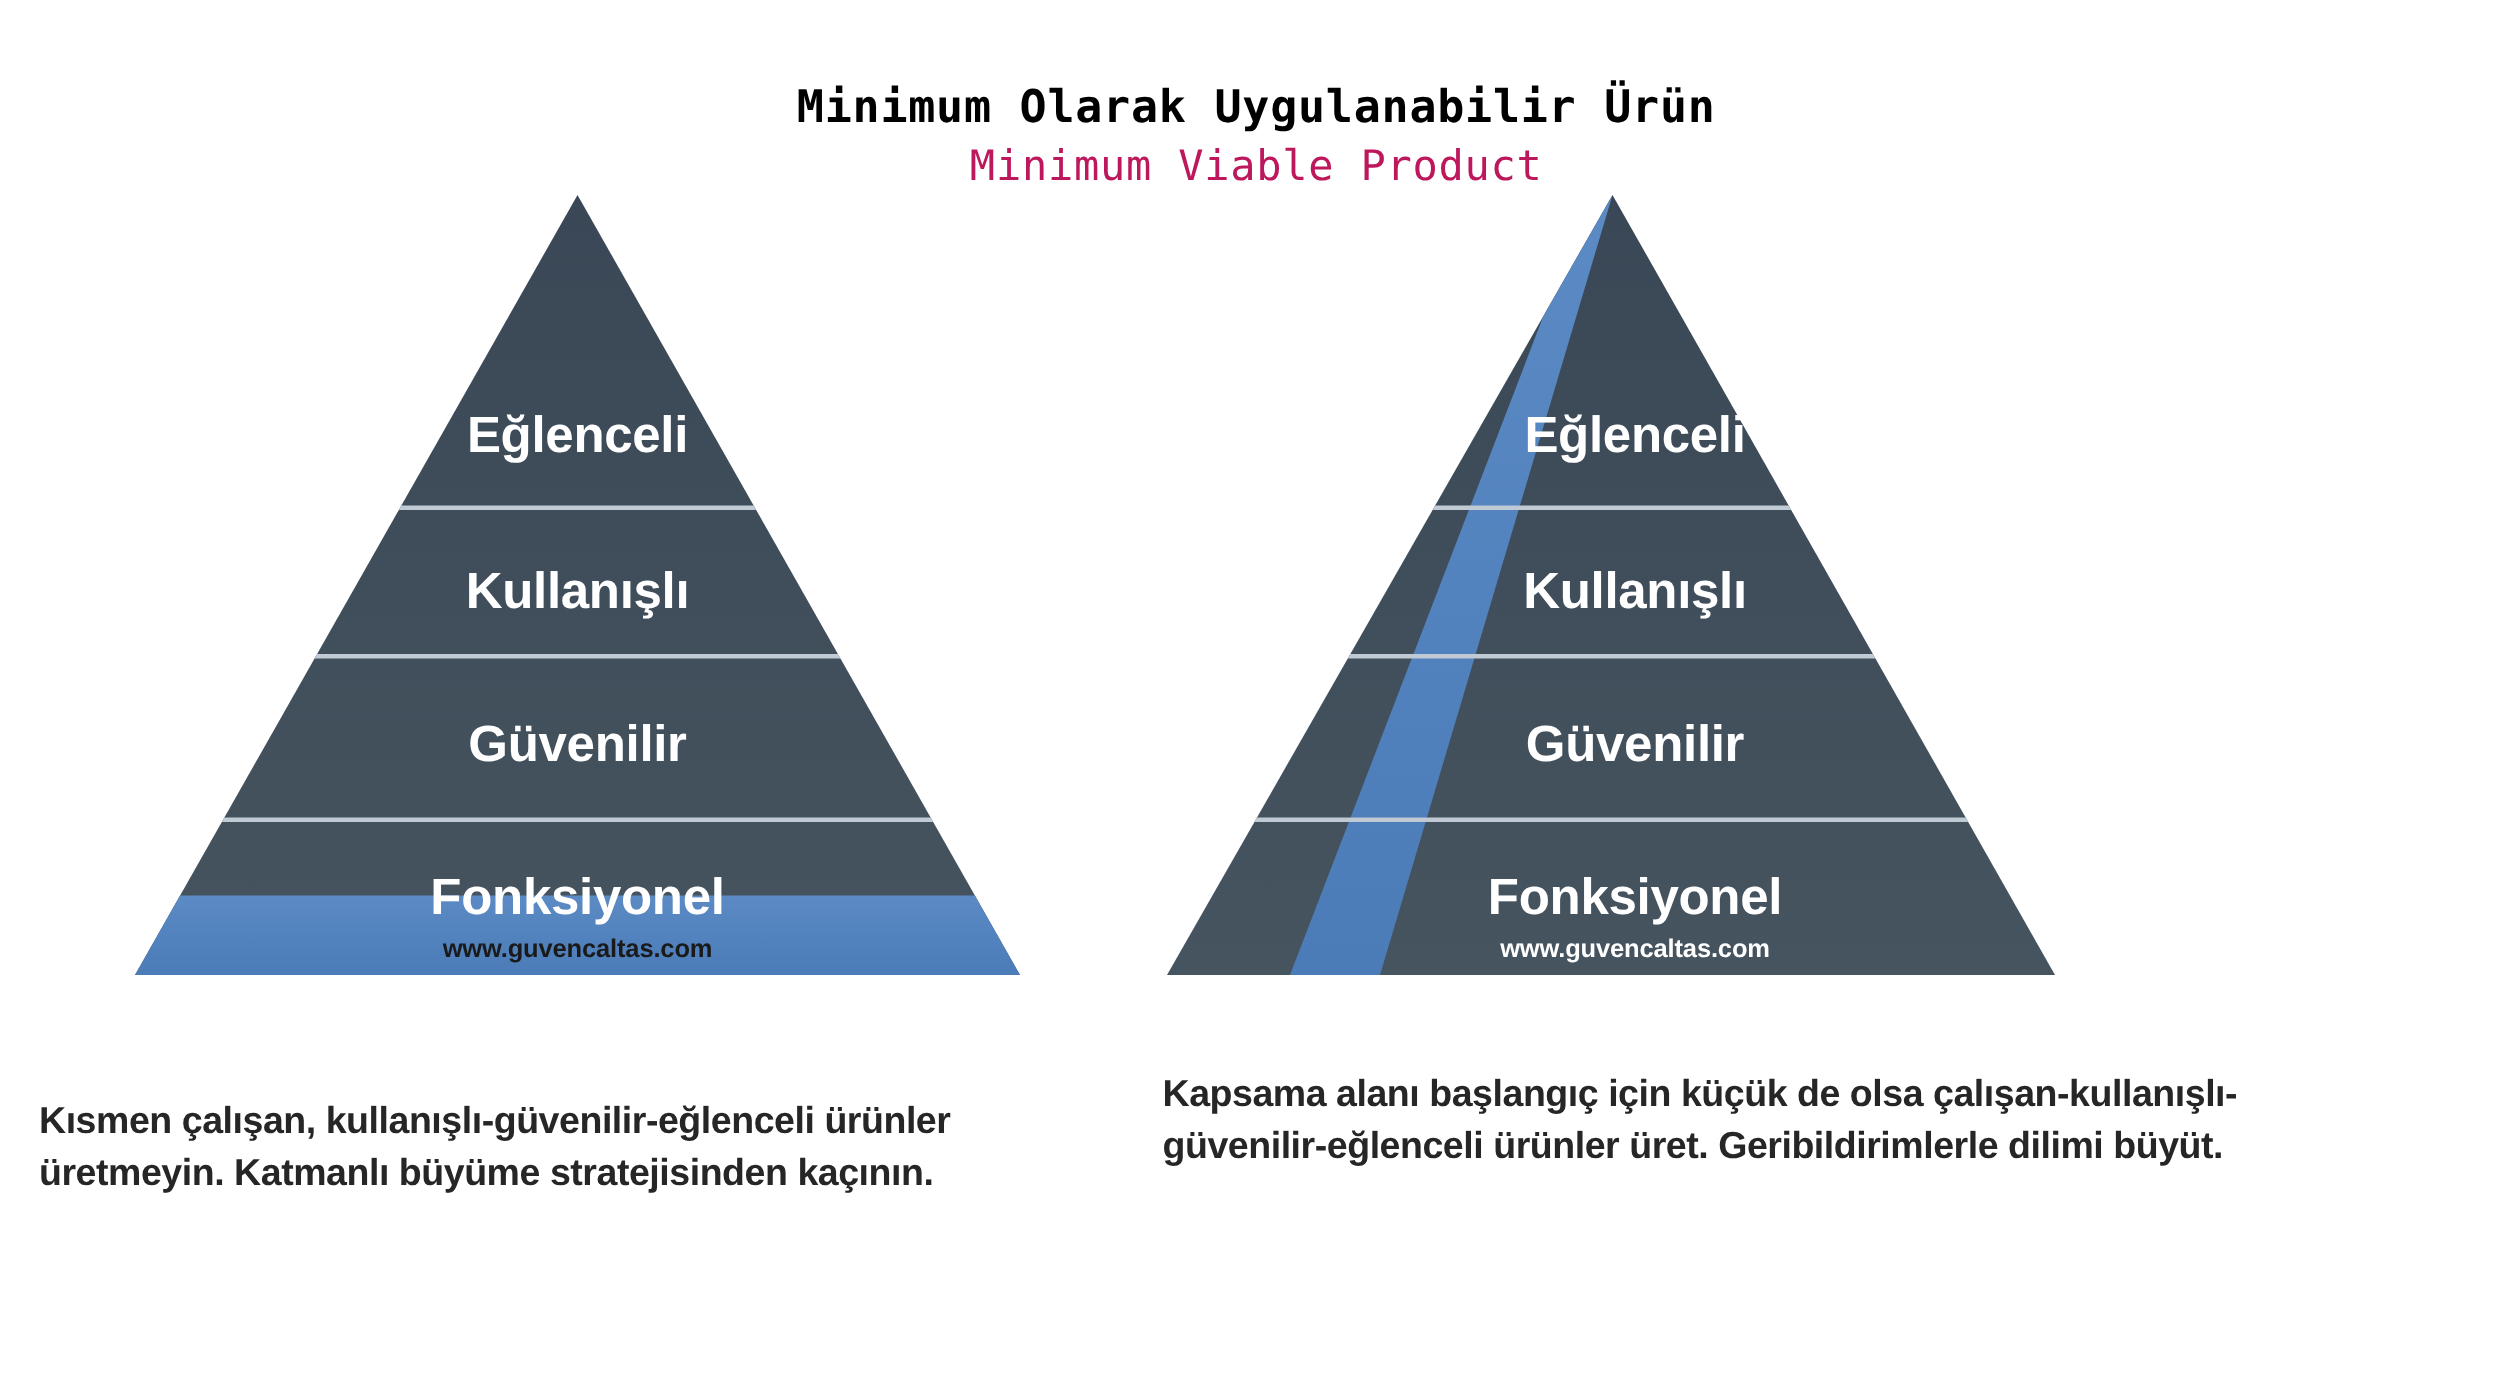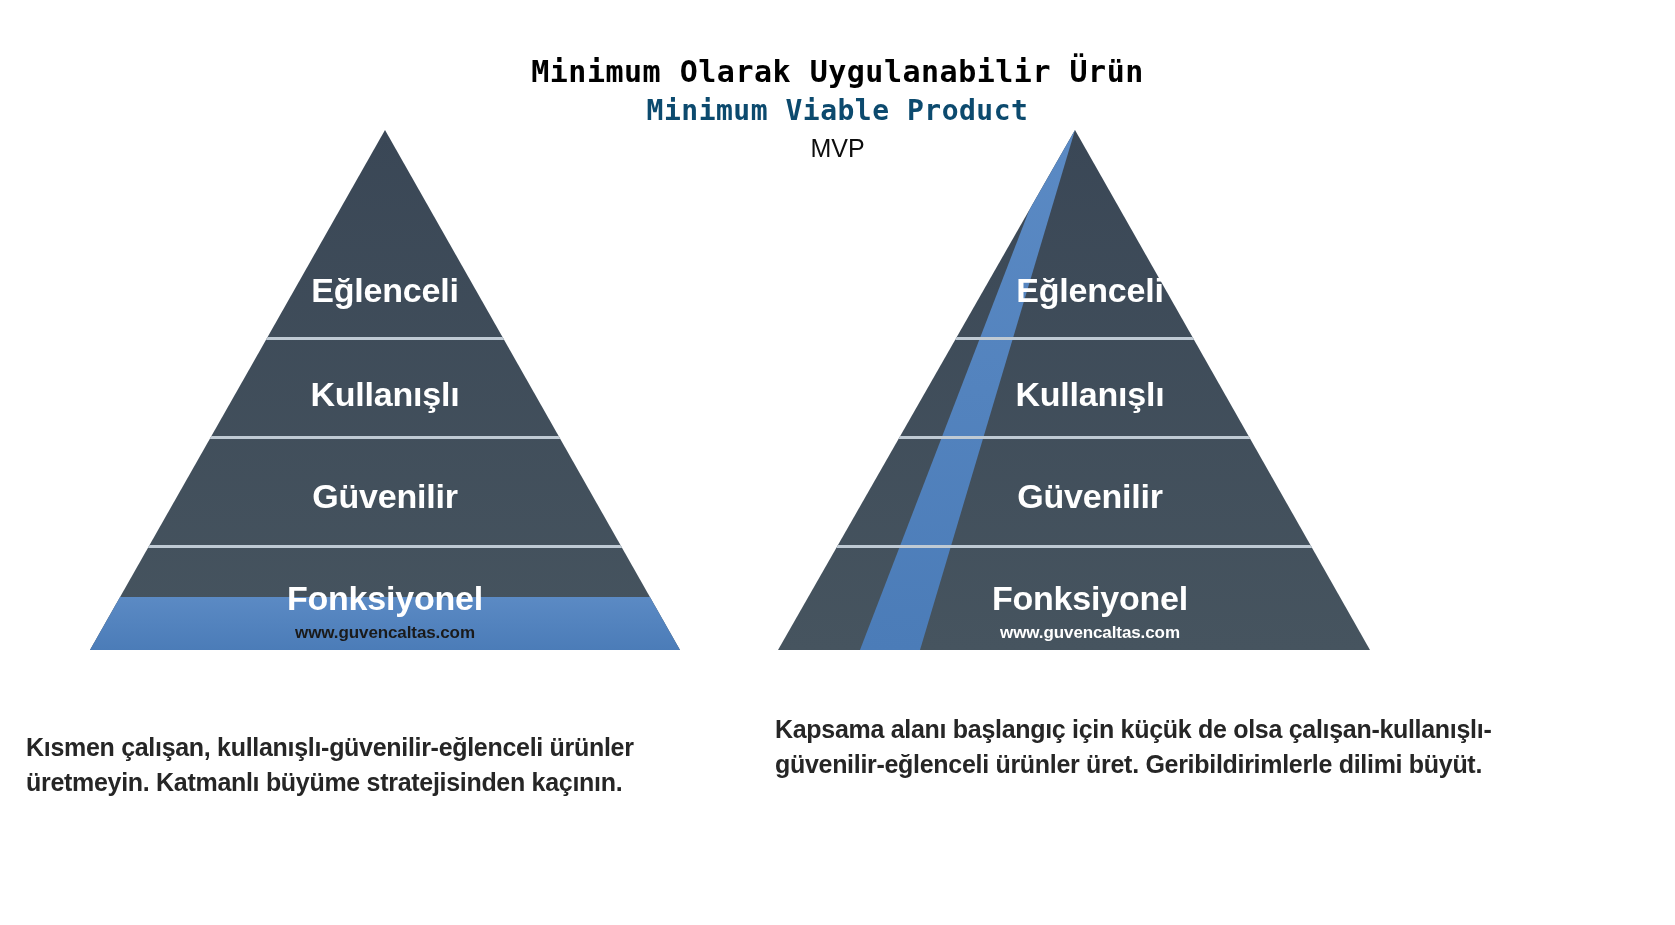--- a/index.html
+++ b/index.html
@@ -36,24 +36,24 @@
     font-family: "DejaVu Sans Mono", "Liberation Mono", monospace;
     font-weight: bold;
     font-size: 30px;
     letter-spacing: 0.5px;
     color: #000000;
     line-height: 40px;
     white-space: nowrap;
   }
   .title-line2 {
     font-family: "DejaVu Sans Mono", "Liberation Mono", monospace;
-    font-weight: bold;
+    font-weight: normal;
     font-size: 28px;
     letter-spacing: 0.5px;
-    color: #0c4a6e;
+    color: #be185d;
     line-height: 38px;
     white-space: nowrap;
   }
   .title-line3 {
     font-family: "Liberation Sans", sans-serif;
     font-weight: normal;
     font-size: 25px;
     color: #0d0d0d;
     line-height: 36px;
     white-space: nowrap;
@@ -109,21 +109,20 @@
   .caption p { margin: 0; }
 </style>
 </head>
 <body>
 
 <div class="stage">
 
   <div class="title-block">
     <div class="title-line1">Minimum Olarak Uygulanabilir Ürün</div>
     <div class="title-line2">Minimum Viable Product</div>
-    <div class="title-line3">MVP</div>
   </div>
 
   <div class="figure figure-left">
     <svg class="pyramid-svg" width="660" height="540" viewBox="0 0 660 540">
       <defs>
         <clipPath id="clipLeft">
           <polygon points="325,5 620,525 30,525"></polygon>
         </clipPath>
         <linearGradient id="darkGradL" x1="0" y1="0" x2="0" y2="1">
           <stop offset="0%" stop-color="#3A4756"></stop>

